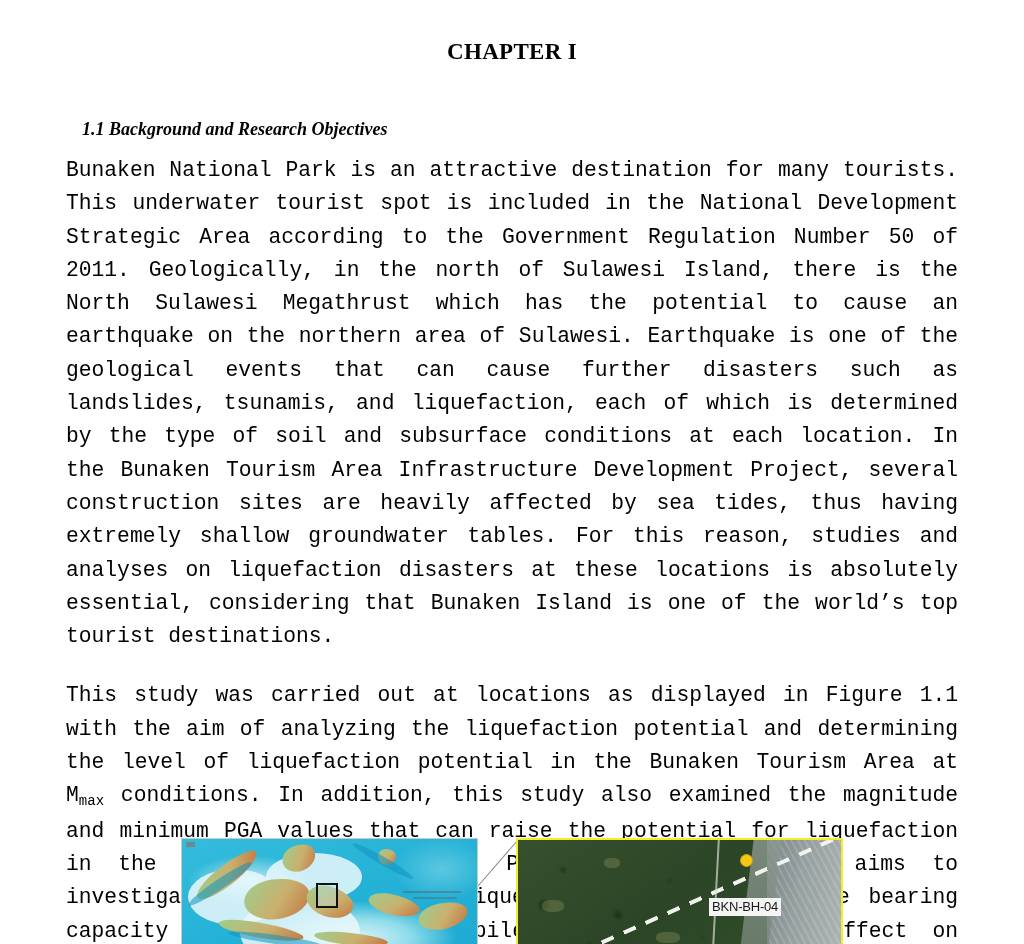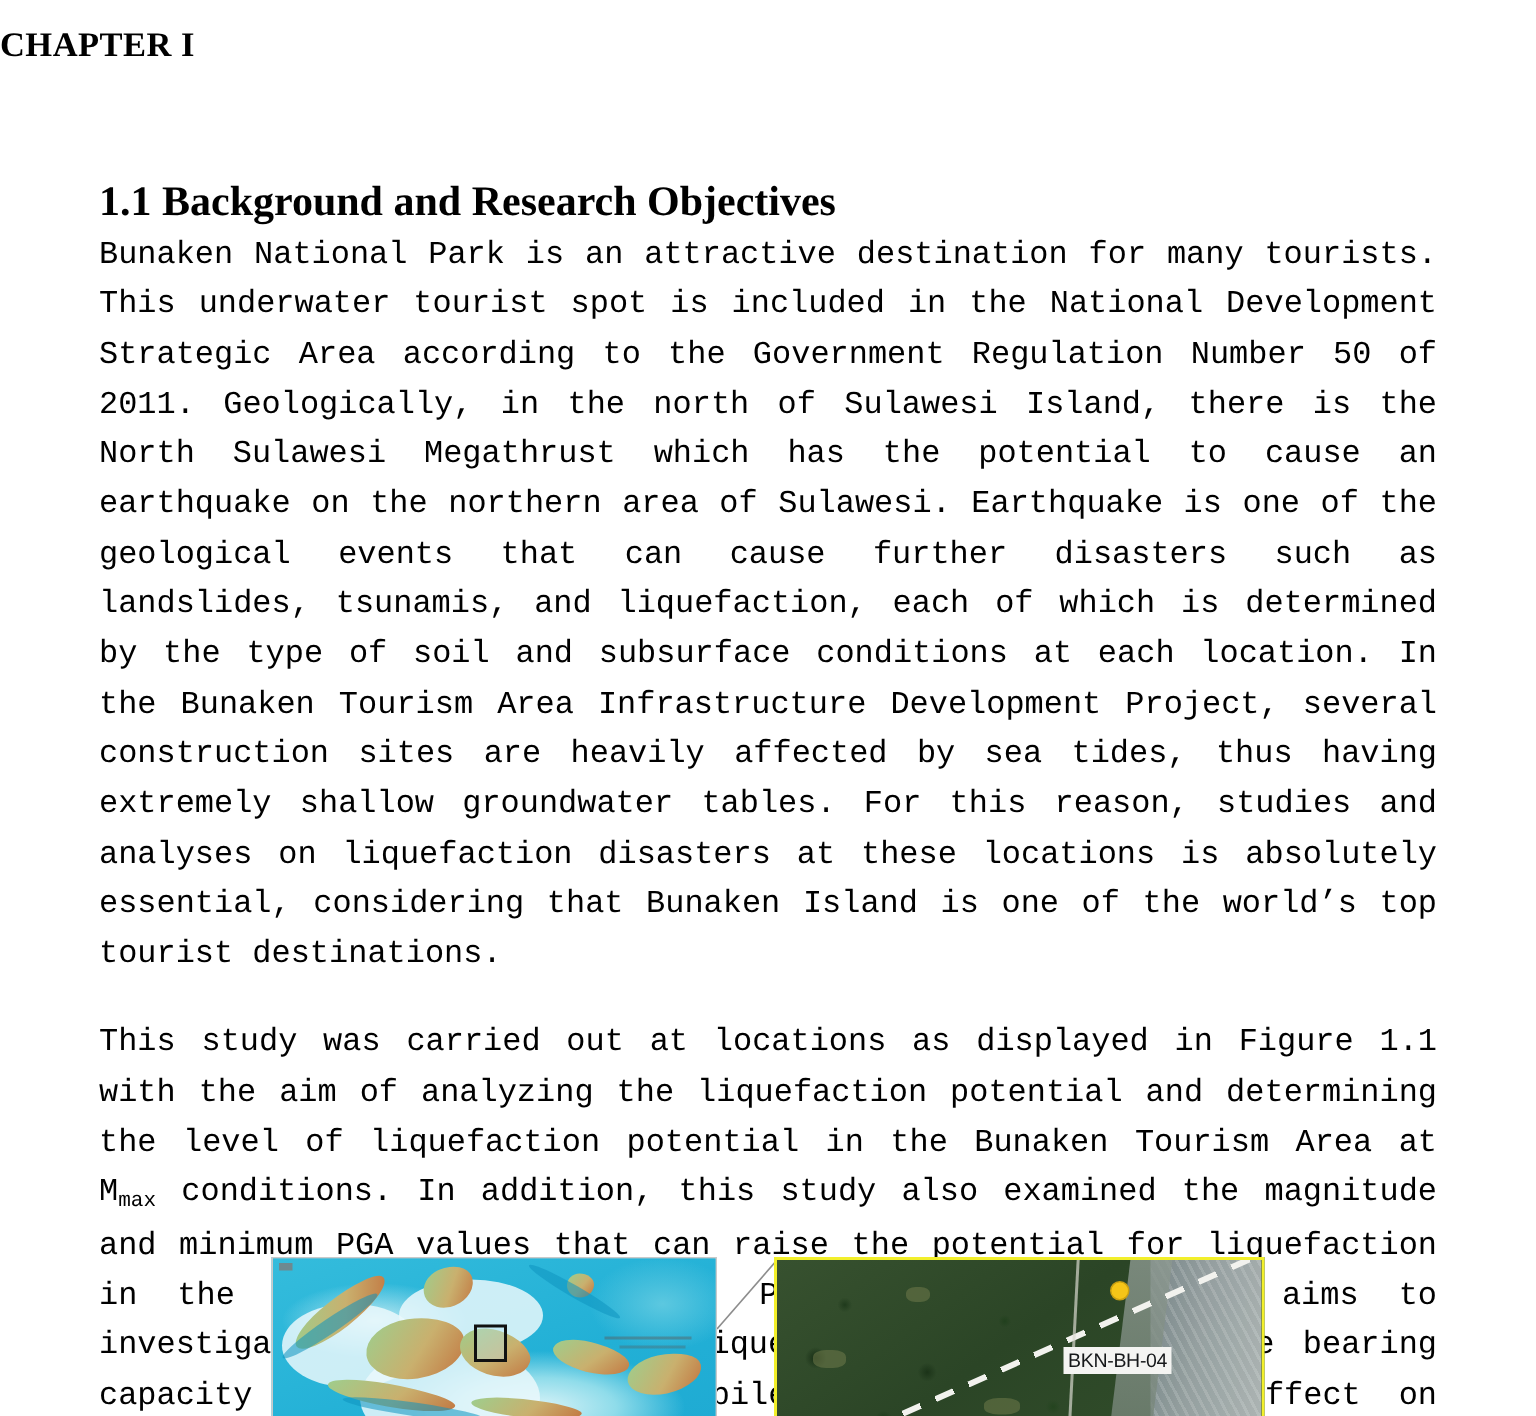--- a/index.html
+++ b/index.html
@@ -18,37 +18,38 @@
 
   .page {
     position: relative;
     width: 1024px;
     height: 944px;
     box-sizing: border-box;
   }
 
   
   .chapter-title {
-    text-align: left;
+    text-align: center;
     font-weight: bold;
     font-size: 23px;
     letter-spacing: 0.3px;
     line-height: 31px;
     margin: 0;
-    padding-top: 14px;
+    padding-top: 36px;
   }
   .chapter-title .line2 { display: block; }
 
   .section-heading {
     font-weight: bold;
-    font-size: 28px;
+    font-size: 18px;
     margin: 0;
     position: absolute;
     top: 119px;
-    left: 66px;
+    left: 82px;
+    font-style: italic;
   }
 
   
   .body-block {
     position: absolute;
     left: 66px;
     top: 154px;
     width: 892px;
     font-family: Liberation Mono, monospace;
   }

